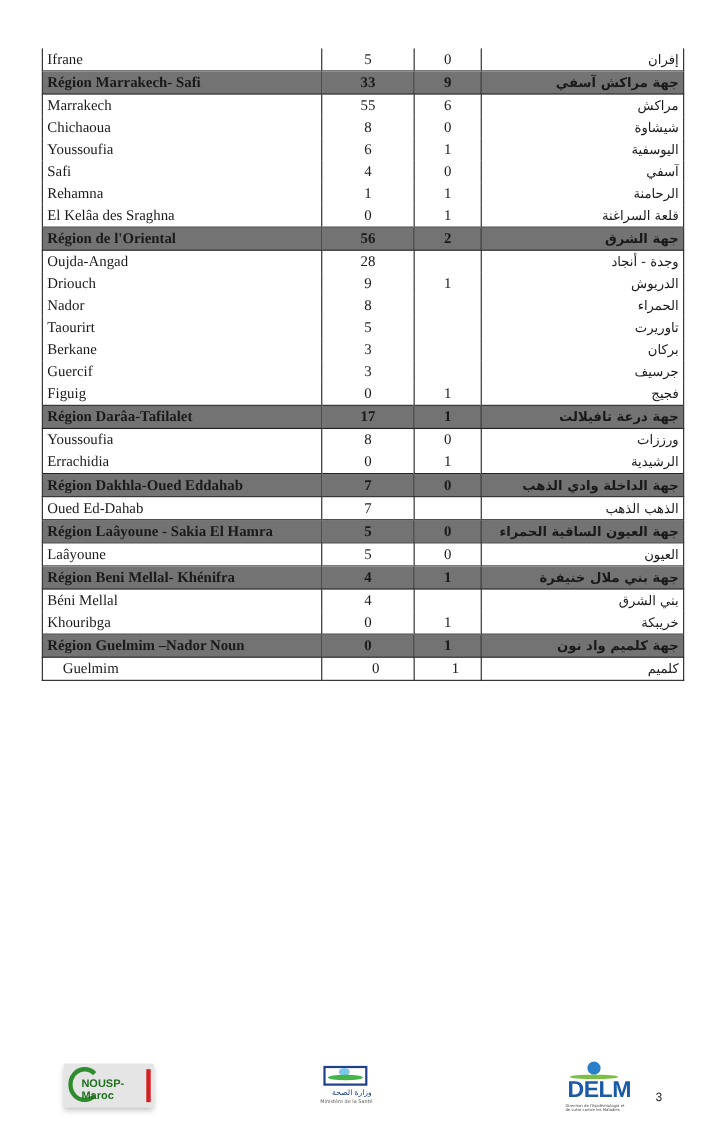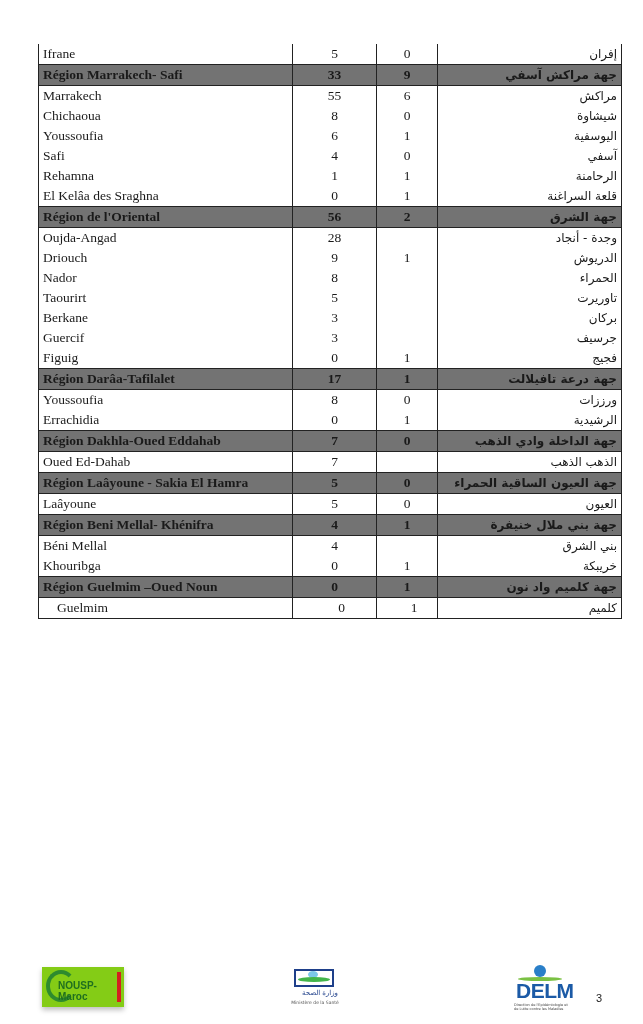--- a/index.html
+++ b/index.html
@@ -9,21 +9,21 @@
           table-layout:fixed; font-size:13.5px; }
   col.c1{width:254px;} col.c2{width:84px;} col.c3{width:61px;} col.c4{width:184px;}
   td { height:20px; padding:0 4px; border-left:1.3px solid #222; border-right:1.3px solid #222;
        white-space:nowrap; overflow:hidden; line-height:20px; }
   td.num { text-align:center; }
   td.ar { direction:rtl; text-align:right; font-family:"DejaVu Sans",sans-serif; font-size:12px; }
   tr.region td { background:#737373; font-weight:bold; border-top:1.6px solid #222; border-bottom:1.6px solid #222; }
   tr.region td.ar { font-weight:bold; }
   tr.last td { border-bottom:1.3px solid #222;padding-left:18px; }
   .footer { position:absolute; top:955px; left:0; width:643px; height:69px; }
-  .logo-nousp { position:absolute; left:42px; top:12px; width:82px; height:40px; background:#84cc16;
+  .logo-nousp { position:absolute; left:58px; top:12px; width:82px; height:40px; background:#e5e5e5;
                 box-shadow:0 3px 5px rgba(0,0,0,0.25); }
   .logo-nousp .arc { position:absolute; left:4px; top:3px; width:30px; height:32px; border:4px solid #2e8b2e;
                      border-right-color:transparent; border-radius:50%; box-sizing:border-box; }
   .logo-nousp .txt { position:absolute; left:16px; top:13px; font-family:"Liberation Sans",sans-serif;
                      font-weight:bold; font-size:10px; color:#1f6f1f; }
   .logo-nousp .bar { position:absolute; right:3px; top:5px; width:4px; height:30px; background:#d32020; }
   .logo-sante { position:absolute; left:292px; top:14px; width:46px; height:44px; }
   .logo-sante .frame { position:absolute; left:2px; top:0; width:40px; height:18px; border:2px solid #1e3f8a; box-sizing:border-box; }
   .logo-sante .wave { position:absolute; left:6px; top:8px; width:32px; height:5px; background:#43b54a; border-radius:50%; }
   .logo-sante .moon { position:absolute; left:16px; top:2px; width:10px; height:7px; border-radius:50%; background:#7cc8e8; }
@@ -197,21 +197,21 @@
         <td class="num"></td>
         <td class="ar">بني الشرق</td>
       </tr>
       <tr class="district">
         <td>Khouribga</td>
         <td class="num">0</td>
         <td class="num">1</td>
         <td class="ar">خريبكة</td>
       </tr>
       <tr class="region">
-        <td>Région Guelmim –Oued Noun</td>
+        <td>Région Guelmim –Nador Noun</td>
         <td class="num">0</td>
         <td class="num">1</td>
         <td class="ar">جهة كلميم واد نون</td>
       </tr>
       <tr class="district last">
         <td>Guelmim</td>
         <td class="num">0</td>
         <td class="num">1</td>
         <td class="ar">كلميم</td>
       </tr>

